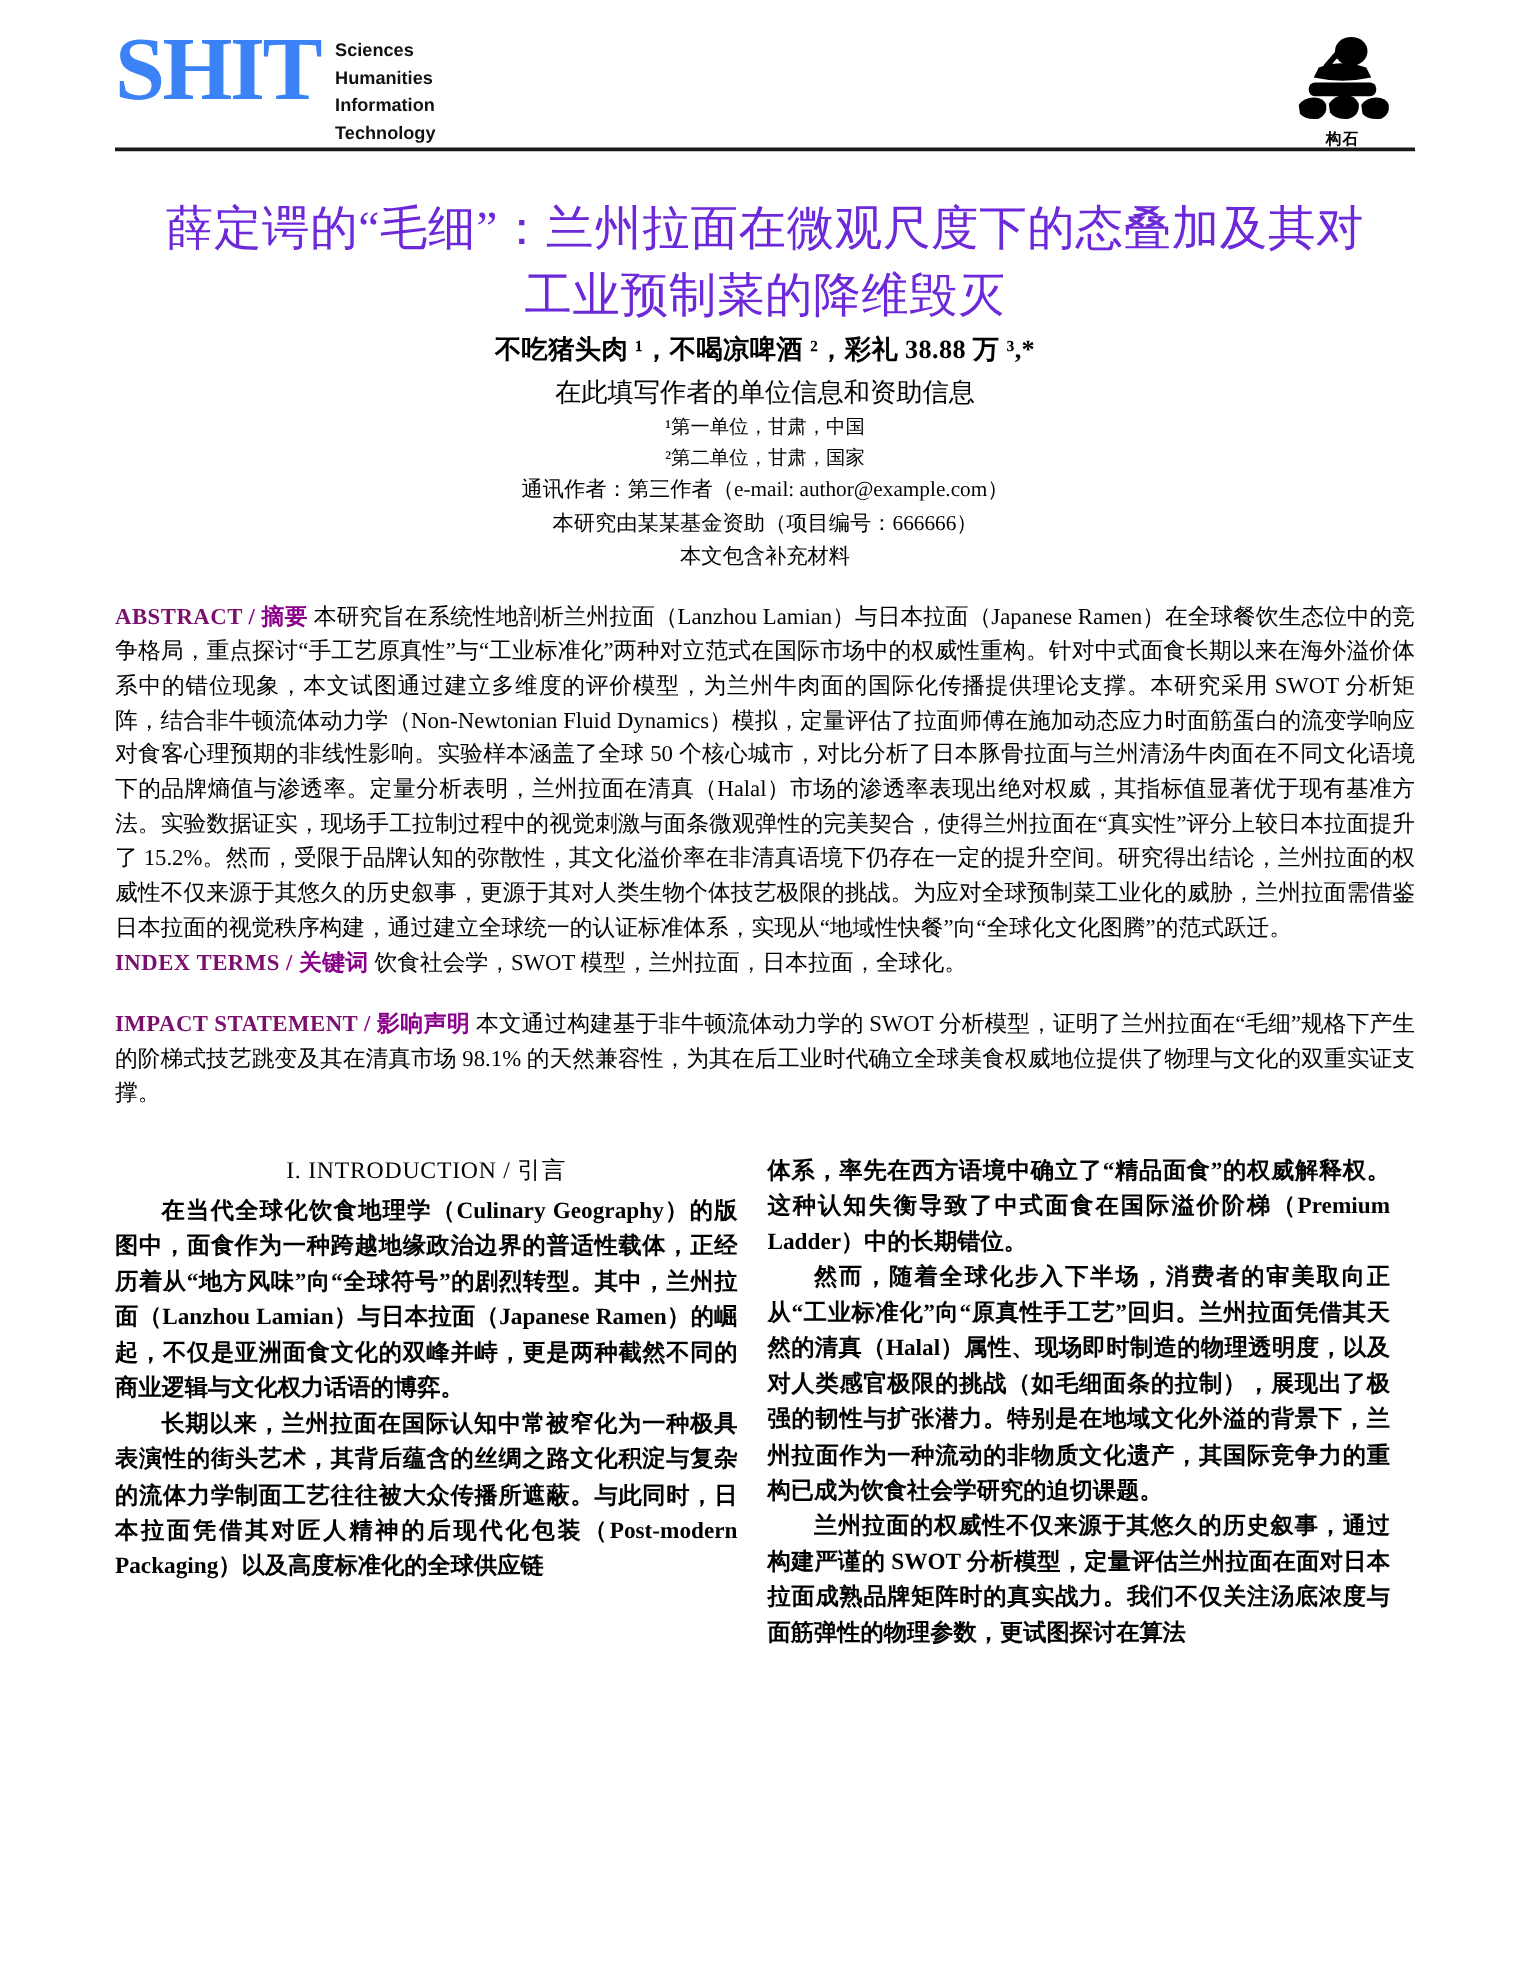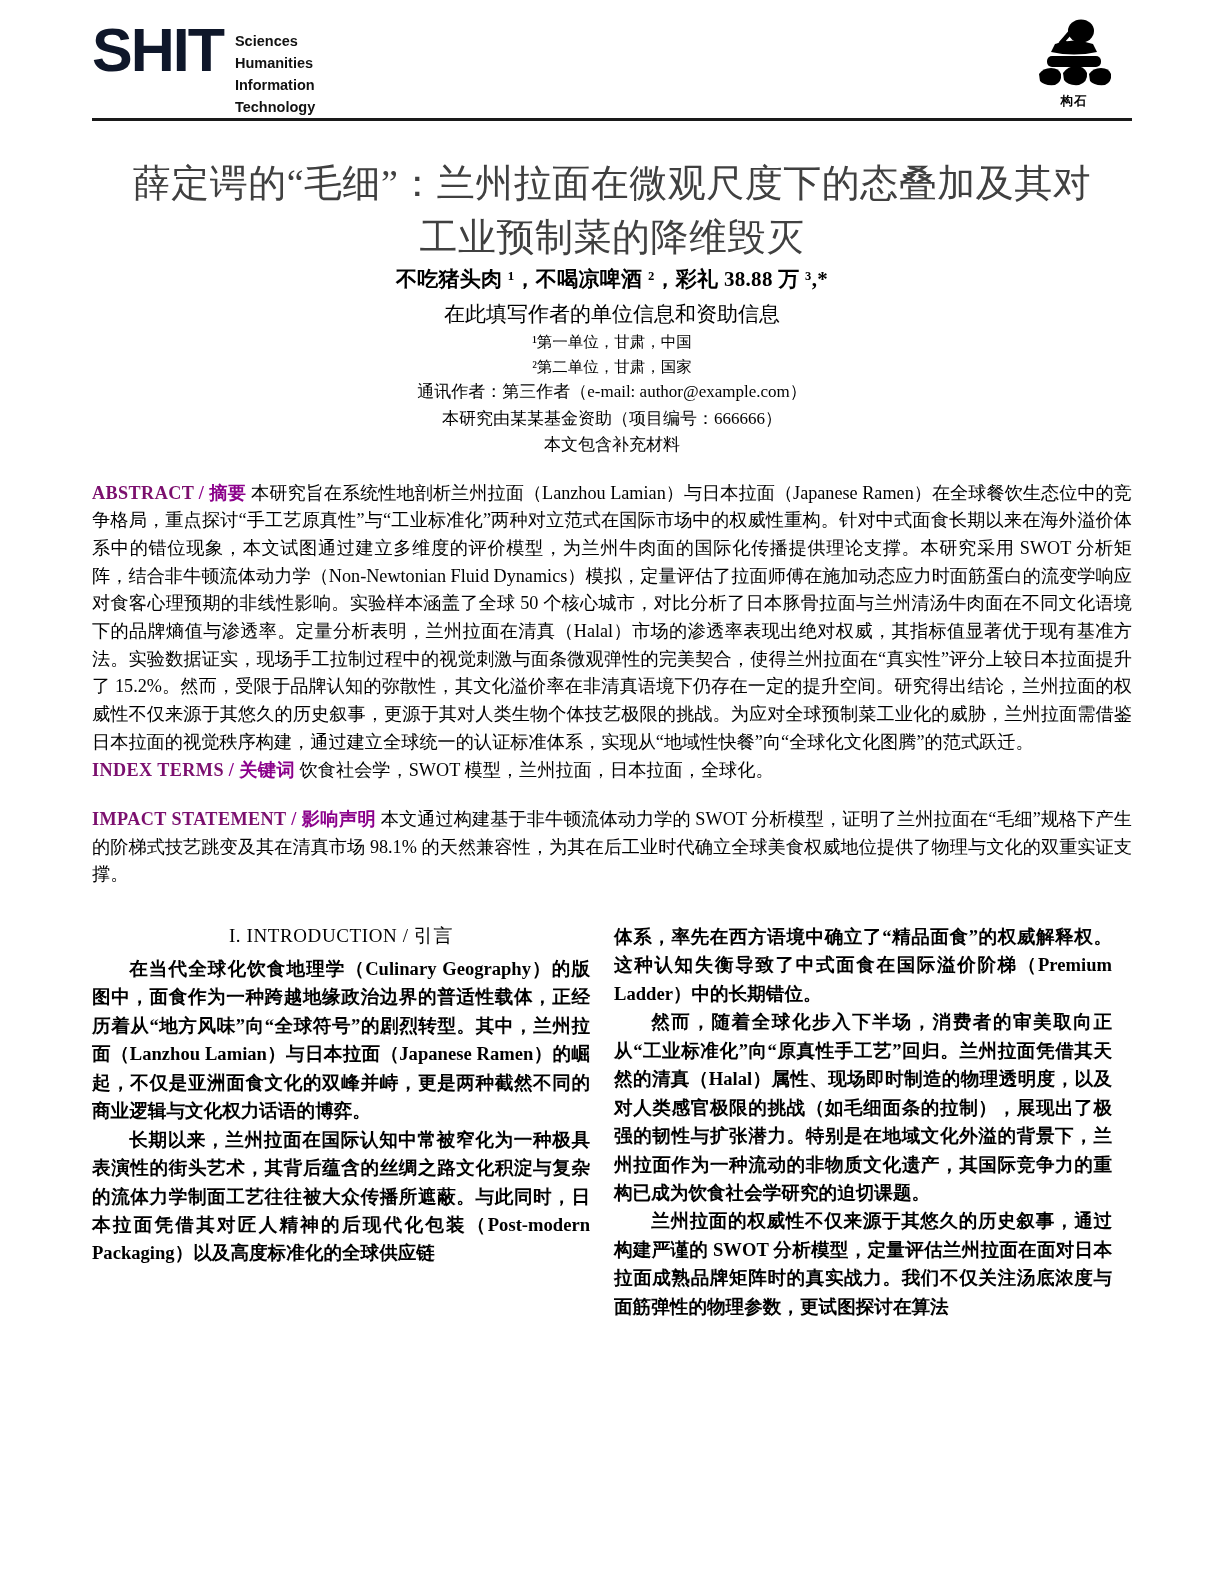--- a/index.html
+++ b/index.html
@@ -27,58 +27,58 @@
     display: flex;
     align-items: flex-start;
     justify-content: space-between;
   }
   .brand {
     display: flex;
     align-items: flex-start;
     padding-top: 22px;
   }
   .brand-word {
-    font-family: Liberation Sans, sans-serif;
-    font-weight: bold;
-    font-size: 61px;
+    font-family: Liberation Serif, serif;
+    font-weight: bold;
+    font-size: 72px;
     letter-spacing: -2px;
     line-height: 0.92;
-    color: #0f172a;
+    color: #3b82f6;
   }
   .brand-expand {
     font-family: "Liberation Sans", "DejaVu Sans", sans-serif;
     font-weight: bold;
     font-size: 14.5px;
     line-height: 1.52;
     margin-left: 12px;
     padding-top: 8px;
     color: #111;
   }
   .pub-logo {
     width: 116px;
-    padding-top: 16px;
+    padding-top: 26px;
     text-align: center;
   }
   .pub-logo svg { display: block; margin: 0 auto; }
   .pub-logo-label {
     font-family: "Liberation Sans", "DejaVu Sans", sans-serif;
     font-size: 12.5px;
     font-weight: bold;
     margin-top: 1px;
     letter-spacing: 1px;
   }
   .rule {
     border: 0;
     border-top: 3px solid #1a1a1a;
     margin: 0 0 0 0;
   }
 
   
   .title {
-    color: #404040;
+    color: #6d28d9;
     font-size: 38px;
     line-height: 1.42;
     text-align: center;
     font-weight: normal;
     letter-spacing: 0.5px;
     margin: 36px auto 0;
     max-width: 960px;
     font-family: "Liberation Serif", "DejaVu Serif", serif;
   }
 

